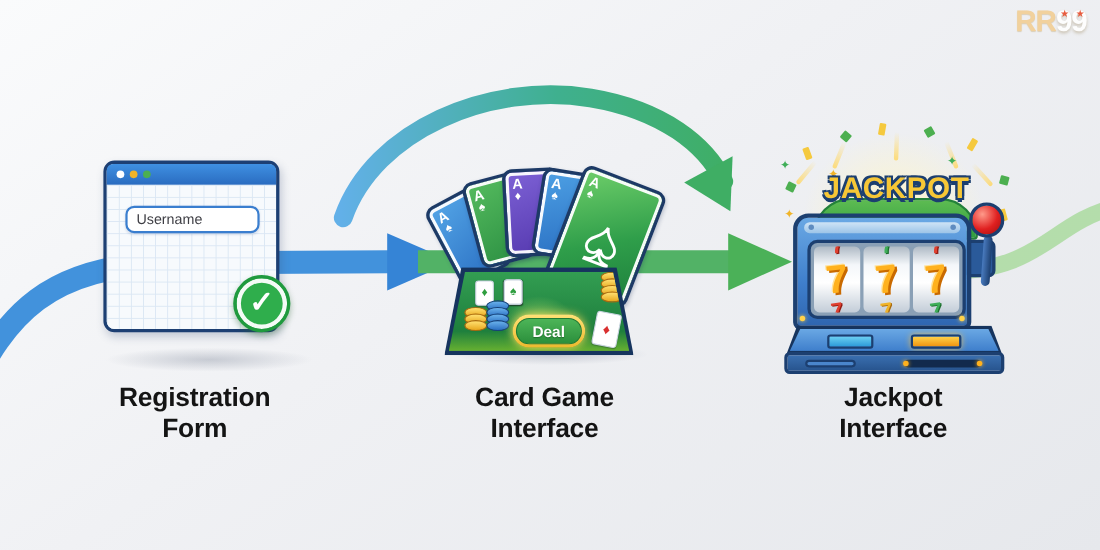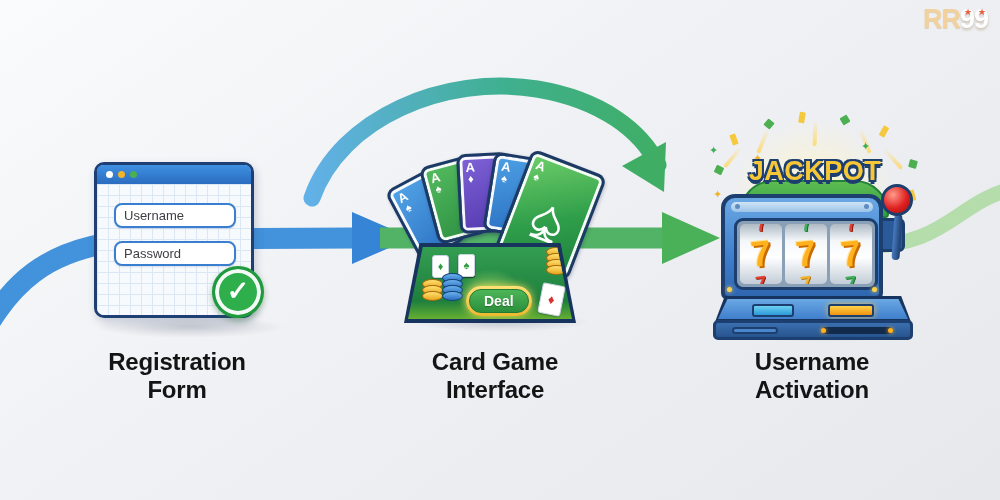--- a/index.html
+++ b/index.html
@@ -21,21 +21,21 @@
   .logo-star.s1{left:3px;} .logo-star.s2{left:18px;}
 
   
   .shadow{position:absolute;z-index:1;border-radius:50%;
     background:radial-gradient(ellipse at center,rgba(110,120,140,.32),rgba(110,120,140,0) 70%);}
   .illus{position:absolute;z-index:2;}
   .step-label{position:absolute;z-index:3;text-align:center;font-size:24px;font-weight:700;
     color:#141414;line-height:1.17;letter-spacing:-.2px;}
 
   
-  .form-wrap{left:90px;top:158px;width:185px;height:172px;}
+  .form-wrap{left:90px;top:142px;width:185px;height:172px;}
   .window{position:absolute;left:4px;top:4px;width:160px;height:156px;border:3px solid #1d3f73;
     border-radius:10px;background:#f5f9fd;box-shadow:2px 4px 8px rgba(60,80,120,.25);overflow:visible;}
   .titlebar{height:19px;border-radius:6px 6px 0 0;display:flex;align-items:center;gap:5px;
     padding-left:9px;background:linear-gradient(180deg,#3f90e2,#2a6cc0);}
   .dot{width:7px;height:7px;border-radius:50%;}
   .dot.d1{background:#ffffff;} .dot.d2{background:#f0b429;} .dot.d3{background:#4caf50;}
   .form-body{position:absolute;inset:19px 0 0 0;border-radius:0 0 7px 7px;background:
     linear-gradient(#dbe7f4 1px,transparent 1px),linear-gradient(90deg,#dbe7f4 1px,transparent 1px);
     background-size:11px 11px;background-color:#f7fafd;}
   .tf{position:absolute;left:17px;width:122px;height:25px;border:2px solid #3a7ecf;border-radius:8px;
@@ -201,21 +201,20 @@
   <div class="shadow" style="left:95px;top:316px;width:190px;height:22px;"></div>
   <div class="illus form-wrap">
     <div class="window">
       <div class="titlebar">
         <div class="dot d1"></div>
         <div class="dot d2"></div>
         <div class="dot d3"></div>
       </div>
       <div class="form-body">
         <input class="tf user" type="text" readonly="" placeholder="Username" style="">
-        <input class="tf pass" type="text" readonly="" placeholder="Password" style="">
       </div>
     </div>
     <div class="check-badge">
       <span class="mark">✓</span>
     </div>
   </div>
 
   <div class="shadow" style="left:410px;top:312px;width:180px;height:20px;"></div>
   <div class="illus cards-wrap">
     <div class="pcard pc1">
@@ -346,14 +345,14 @@
       <div class="tray-slot"></div>
       <div class="tray-dark">
         <div class="tdot" style="left:-1px;"></div>
         <div class="tdot" style="right:-1px;"></div>
       </div>
     </div>
   </div>
 
   <div class="step-label" style="left:420px;top:348px;width:150px;">Card Game Interface</div>
   <div class="step-label" style="left:92px;top:348px;width:170px;">Registration Form</div>
-  <div class="step-label" style="left:742px;top:348px;width:140px;">Username Activation</div>
+  <div class="step-label" style="left:742px;top:348px;width:140px;">Jackpot Interface</div>
 </div>
 
 </body></html>

